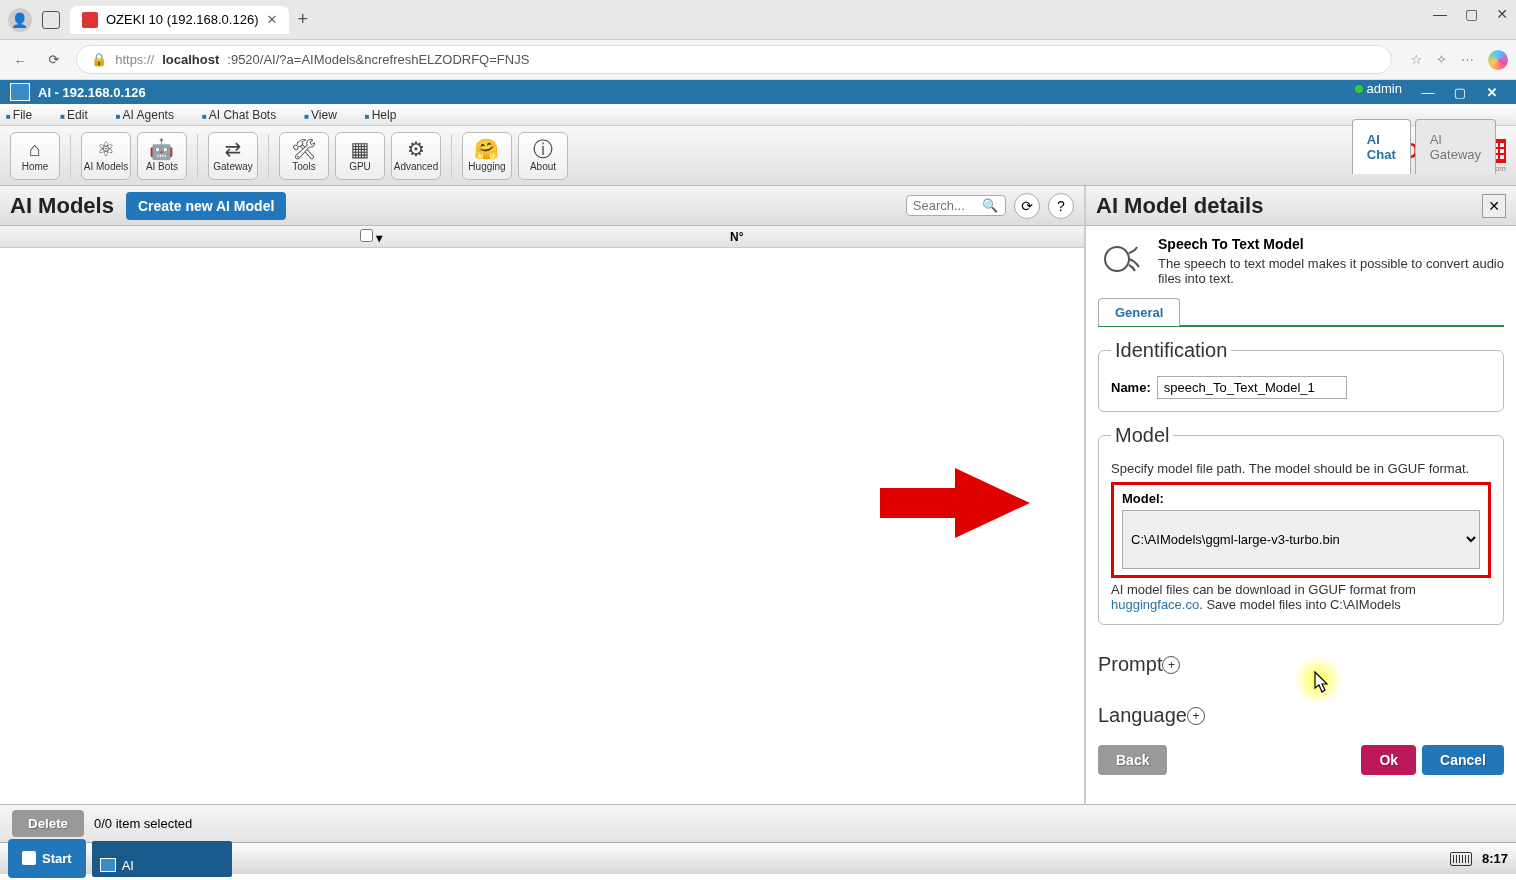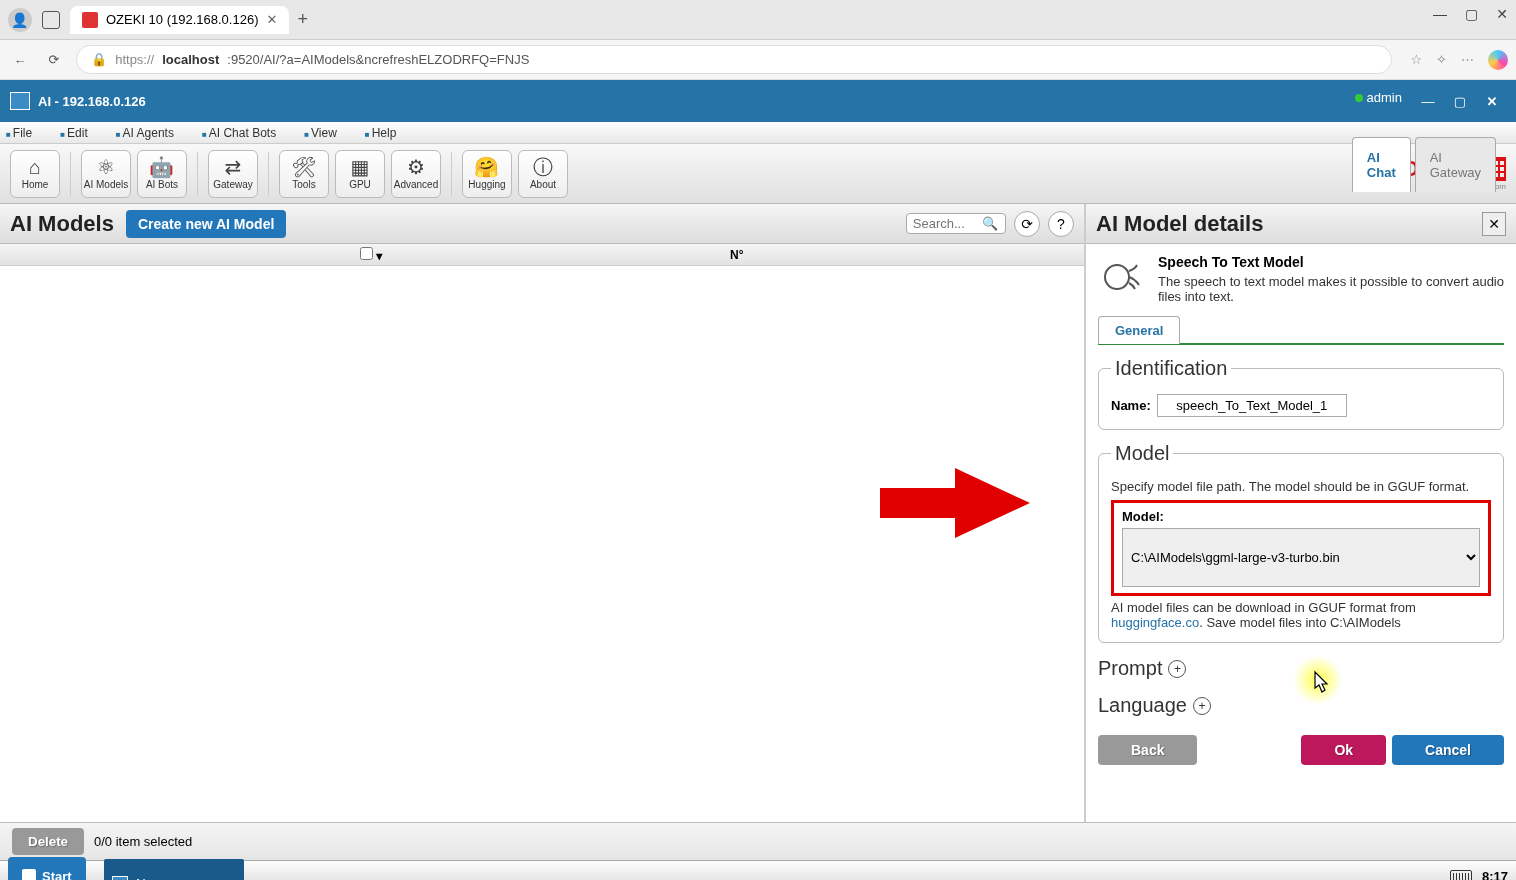--- a/index.html
+++ b/index.html
@@ -14,21 +14,21 @@
 .new-tab { margin-left: 8px; font-size: 18px; color: #555; }
 
 .browser-addr { background: #f5f5f5; height: 40px; display: flex; align-items: center; padding: 0 8px; gap: 10px; border-bottom: 1px solid #ddd; }
 .nav-btn { width: 24px; height: 24px; display: flex; align-items: center; justify-content: center; color: #555; border-radius: 4px; }
 .addr-box { flex: 1; background: #fff; border: 1px solid #ddd; border-radius: 18px; padding: 6px 14px; display: flex; align-items: center; gap: 8px; color: #333; }
 .addr-box .host { font-weight: bold; }
 .addr-right { display: flex; gap: 14px; align-items: center; margin-left: 8px; }
 .circle-icon { width: 20px; height: 20px; border-radius: 50%; }
 
 
-.app-titlebar { background: #2573a7; color: #fff; height: 42px; display: flex; align-items: center; padding: 11px 10px; }
+.app-titlebar { background: #2573a7; color: #fff; height: 24px; display: flex; align-items: center; padding: 11px 10px; }
 .app-logo { width: 20px; height: 18px; background: #3a8cc7; border: 1px solid #fff; margin-right: 8px; display: inline-block; }
 .app-titlebar-right { margin-left: auto; display: flex; gap: 12px; }
 .status-dot { width: 8px; height: 8px; background: #3c3; border-radius: 50%; display: inline-block; margin-right: 4px; }
 .win-btns { display: flex; gap: 4px; }
 .win-btn { width: 28px; height: 22px; display: flex; align-items: center; justify-content: center; color: #fff; }
 
 
 .menubar { background: linear-gradient(#fff, #e8e8e8); border-bottom: 1px solid #ccc; height: 22px; display: flex; align-items: center; padding: 0 6px; font-size: 12px; }
 .menubar span { margin-right: 14px; color: #333; }
 .menubar .bullet { color: #2573a7; font-size: 8px; margin-right: 2px; }
@@ -77,52 +77,52 @@
 .speech-icon { width: 50px; height: 50px; flex-shrink: 0; display: flex; align-items: center; justify-content: center; }
 
 .panel-tabs { border-bottom: 2px solid #2d8a3e; display: flex; }
 .panel-tab { padding: 6px 16px; border: 1px solid #aaa; border-bottom: none; border-radius: 4px 4px 0 0; background: #fff; color: #2573a7; font-weight: bold; margin-bottom: -1px; }
 
 fieldset { border: 1px solid #bbb; border-radius: 6px; padding: 10px 12px 12px; margin-top: 12px; }
 legend { font-size: 20px; color: #333; padding: 0 4px; }
 .field-row { display: flex; align-items: center; gap: 6px; margin-top: 4px; }
 .field-row label { font-weight: bold; }
 .field-row input, .field-row select { border: 1px solid #aaa; padding: 3px 6px; font-size: 13px; }
-.field-row input { width: 190px; text-align: center; }
+.field-row input { width: 190px; }
 .hint { font-size: 13px; color: #333; margin-top: 4px; }
 .hint a { color: #2573a7; text-decoration: none; }
 
 .model-field-box { border: 3px solid #e00000; padding: 6px 8px; margin-top: 6px; }
 .model-field-box label { font-weight: bold; display: block; margin-bottom: 4px; }
 .model-field-box select { width: 100%; border: 1px solid #aaa; padding: 20px 4px; font-size: 13px; }
 
-.collapse-row { font-size: 20px; color: #333; margin-top: 14px; display: flex; align-items: center; gap: 6px; }
+.collapse-row { font-size: 20px; color: #333; margin-top: 28px; display: flex; align-items: center; }
 .plus-circle { width: 18px; height: 18px; border: 1.5px solid #555; border-radius: 50%; display: inline-flex; align-items: center; justify-content: center; font-size: 12px; }
 
 .panel-buttons { display: flex; margin-top: 18px; gap: 6px; }
-.btn { padding: 7px 33px; border: none; border-radius: 4px; font-weight: bold; font-size: 14px; color: #fff; text-shadow: 1px 1px 1px rgba(0,0,0,0.3); text-align: center; }
+.btn { padding: 7px 18px; border: none; border-radius: 4px; font-weight: bold; font-size: 14px; color: #fff; text-shadow: 1px 1px 1px rgba(0,0,0,0.3); text-align: center; }
 .btn-back { background: #999; }
 .btn-ok { background: #be185d; margin-left: auto; position: relative; }
 .btn-cancel { background: #2277bb; }
 
 
 .red-arrow { position: absolute; left: 880px; top: 468px; width: 150px; height: 70px; pointer-events: none; z-index: 50; }
 
 
 .click-highlight { position: absolute; width: 50px; height: 50px; border-radius: 50%; background: radial-gradient(circle, rgba(255,255,0,0.7) 0%, rgba(255,255,0,0) 70%); pointer-events: none; z-index: 40; }
 .cursor-ptr { position: absolute; z-index: 45; font-size: 20px; }
 
 
 .bottom-bar { height: 38px; background: linear-gradient(#f5f5f5, #e5e5e5); border-top: 1px solid #bbb; display: flex; align-items: center; padding: 0 12px; gap: 10px; }
 .del-btn { background: #999; color: #fff; border: none; border-radius: 4px; padding: 6px 16px; font-weight: bold; text-shadow: 1px 1px 1px rgba(0,0,0,0.3); }
 
 
 .taskbar { height: 32px; background: linear-gradient(#fdfdfd, #d8d8d8); border-top: 1px solid #aaa; display: flex; align-items: center; padding: 0 8px; }
 .start-btn { background: #2277bb; color: #fff; padding: 12px 14px; border-radius: 4px; font-weight: bold; display: flex; align-items: flex-start; gap: 6px; }
-.task-item { background: #1a5a8a; color: #fff; padding: 17px 24px 4px 8px; border-radius: 2px; margin-left: 18px; display: flex; align-items: center; gap: 6px; min-width: 140px; }
+.task-item { background: #1a5a8a; color: #fff; padding: 17px 24px 4px 8px; border-radius: 2px; margin-left: 6px; display: flex; align-items: center; gap: 6px; min-width: 140px; }
 .task-icon { width: 16px; height: 14px; background: #3a8cc7; border: 1px solid #fff; display: inline-block; }
 .taskbar-right { margin-left: auto; display: flex; align-items: center; gap: 10px; font-weight: bold; }
 .kbd-ico { width: 22px; height: 14px; border: 1.5px solid #333; border-radius: 2px; display: inline-block; position: relative; }
 .kbd-ico::after { content: ""; position: absolute; inset: 2px; background: repeating-linear-gradient(90deg, #333 0 1px, transparent 1px 3px); }
 
 
 .win-controls { position: absolute; right: 8px; top: 6px; display: flex; gap: 18px; color: #444; font-size: 14px; }
 .profile-icon { width:24px; height:24px; border-radius:50%; background:#ccc; display:flex; align-items:center; justify-content:center; font-size:14px; color:#666; }
 </style>
 </head>

